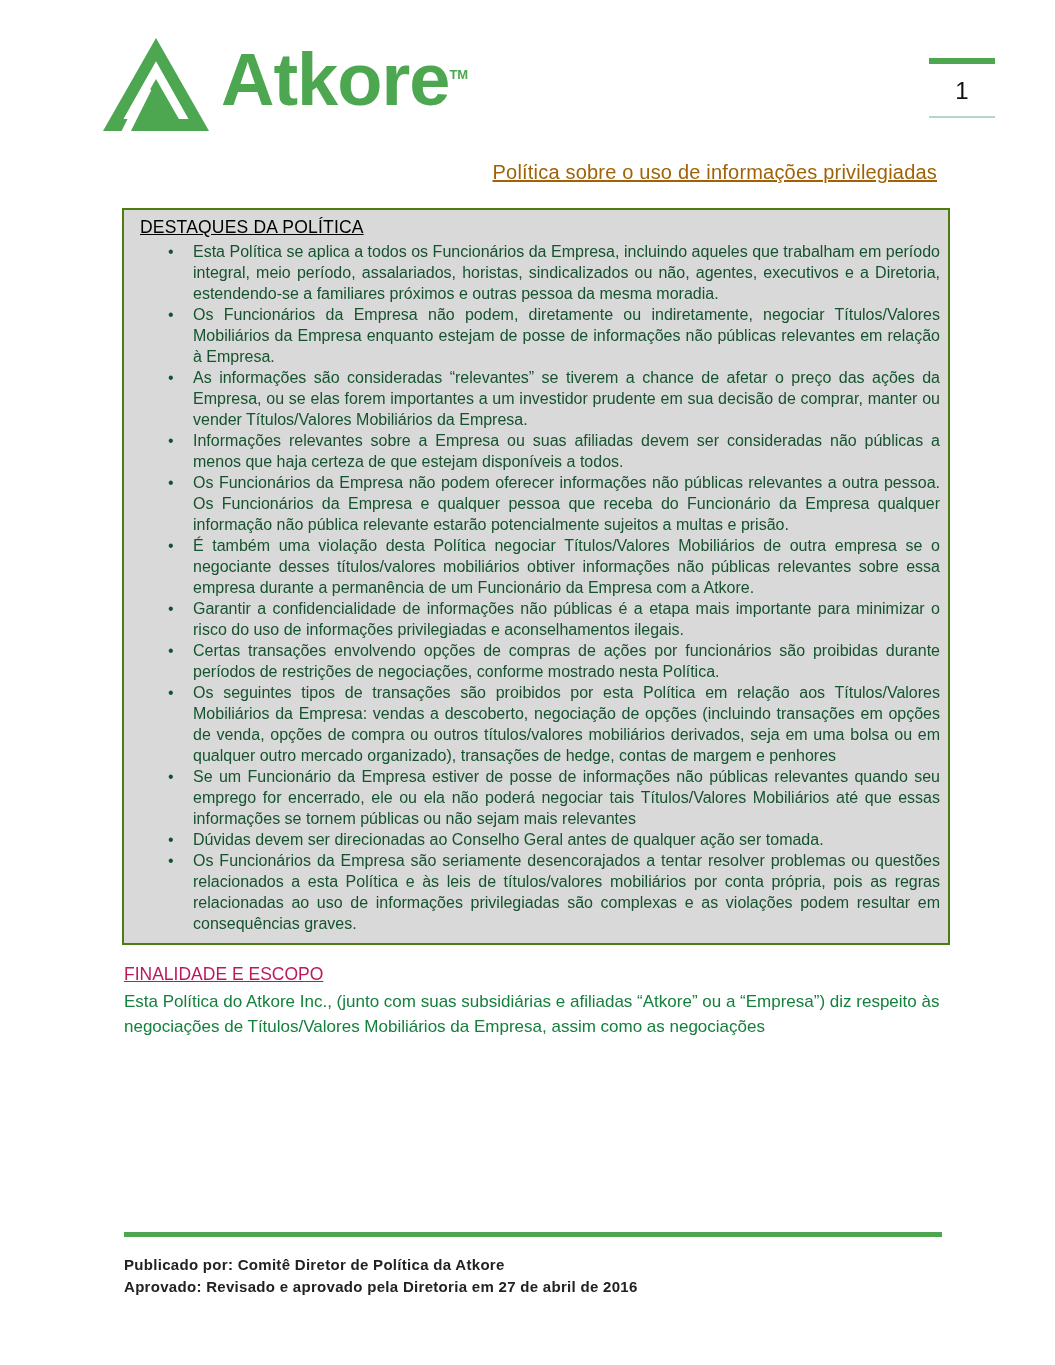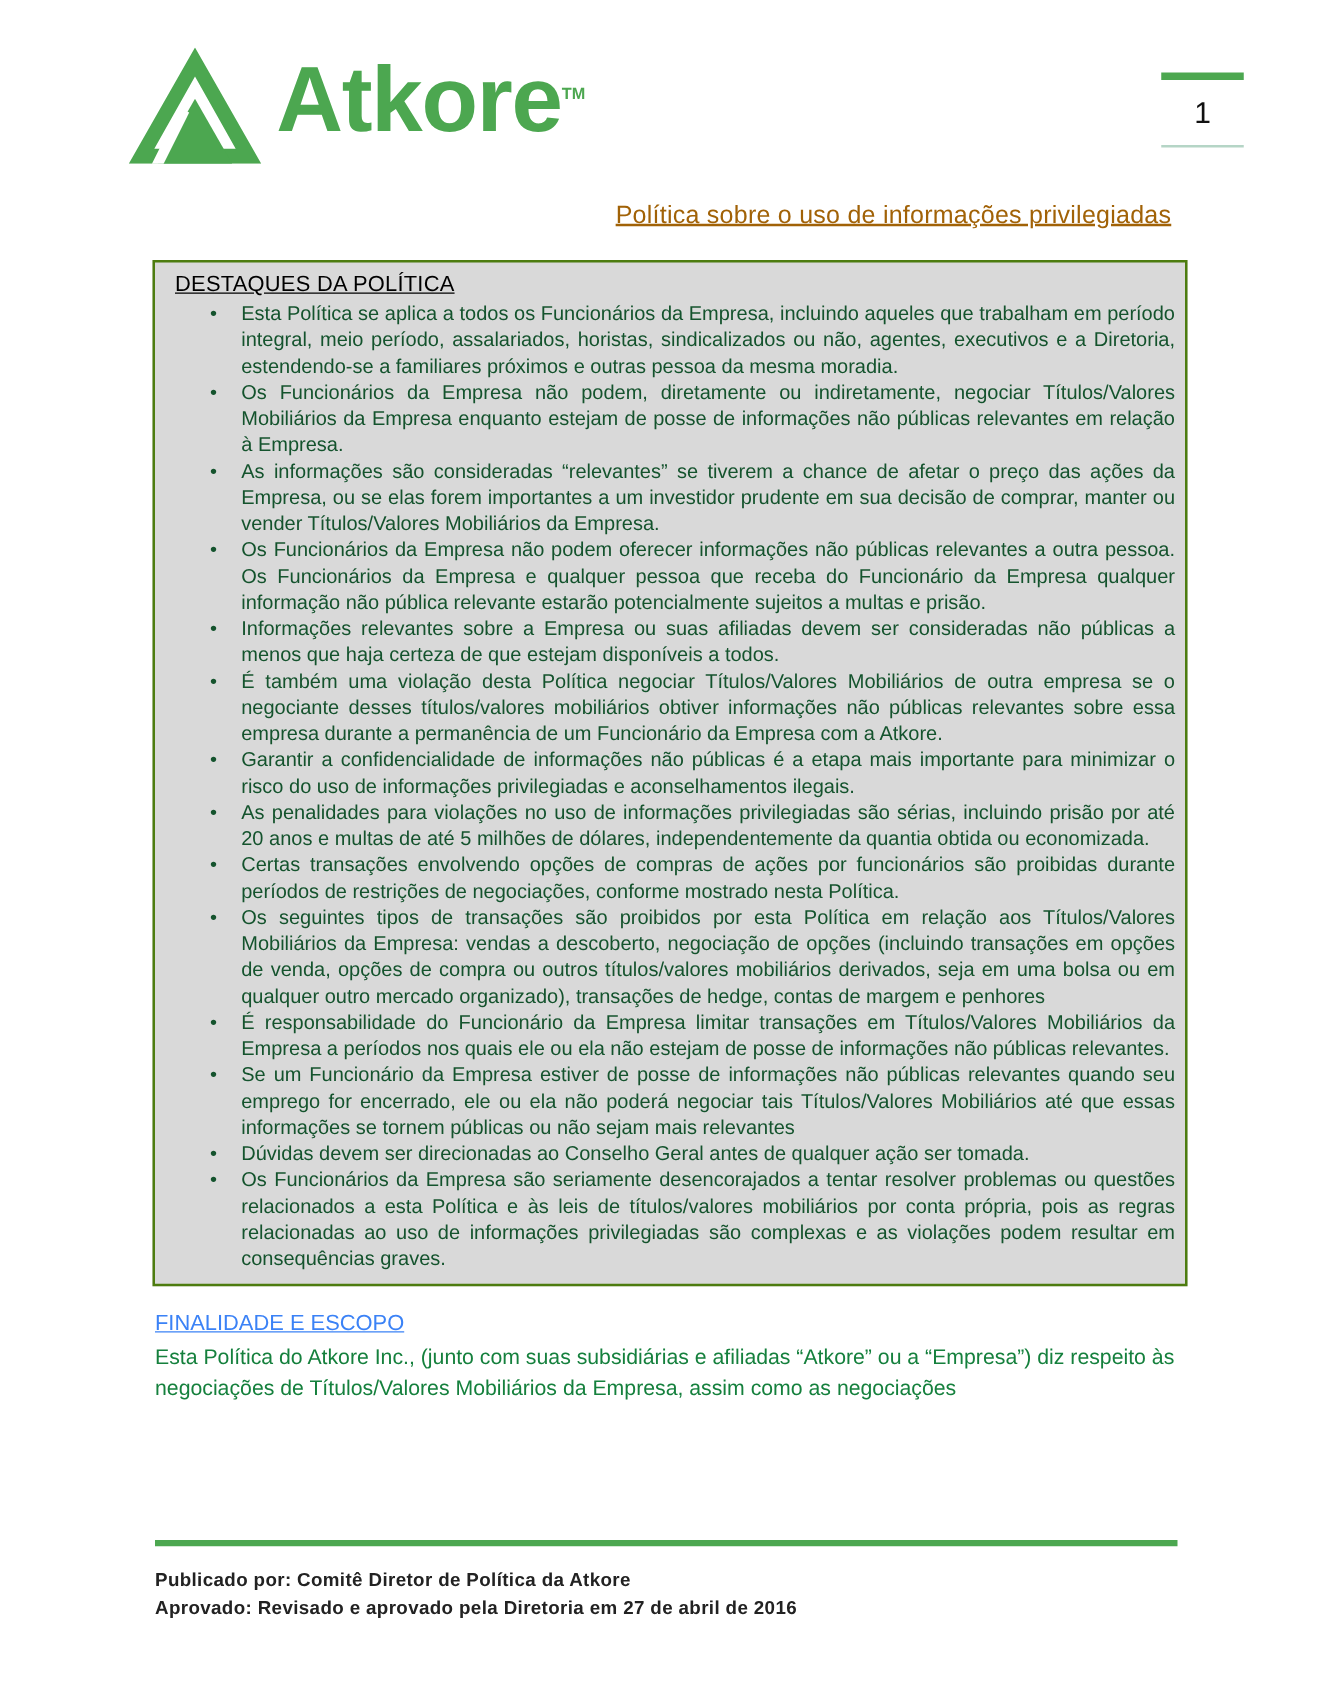--- a/index.html
+++ b/index.html
@@ -48,21 +48,21 @@
     margin:0; padding:0 0 0 53px; list-style:none;
     font-size:16px; line-height:21px; text-align:justify; color:#14532d;
   }
   ul.bullets li { position:relative; }
   ul.bullets li::before { content:"\2022"; position:absolute; left:-25px; top:0; }
 
   
   .purpose { margin:17px 112px 0 124px; }
   .purpose-heading {
     font-size:17.5px; line-height:24px; font-weight:400;
-    margin:0 0 3px 0; text-decoration:underline; color:#3b82f6;
+    margin:0 0 3px 0; text-decoration:underline; color:#be185d;
   }
   .purpose-body { margin:0; font-size:17px; line-height:25px; color:#15803d; }
 
   
   .footer { position:absolute; left:124px; top:1232px; width:818px;font-weight:bold; }
   .footer-rule { height:5px; background:#4CA750; margin:0 0 17px 0; }
   .footer-line { margin:0; font-size:15px; line-height:22px; letter-spacing:0.3px; color:#222; }
 </style>
 </head>
 <body>
@@ -89,28 +89,26 @@
   </div>
 
   <h1 class="title">Política sobre o uso de informações privilegiadas</h1>
 
   <section class="box">
     <h2 class="box-heading">DESTAQUES DA POLÍTICA</h2>
     <ul class="bullets">
         <li>Esta Política se aplica a todos os Funcionários da Empresa, incluindo aqueles que trabalham em período integral, meio período, assalariados, horistas, sindicalizados ou não, agentes, executivos e a Diretoria, estendendo-se a familiares próximos e outras pessoa da mesma moradia.</li>
         <li>Os Funcionários da Empresa não podem, diretamente ou indiretamente, negociar Títulos/Valores Mobiliários da Empresa enquanto estejam de posse de informações não públicas relevantes em relação à Empresa.</li>
         <li>As informações são consideradas “relevantes” se tiverem a chance de afetar o preço das ações da Empresa, ou se elas forem importantes a um investidor prudente em sua decisão de comprar, manter ou vender Títulos/Valores Mobiliários da Empresa.</li>
+        <li>Informações relevantes sobre a Empresa ou suas afiliadas devem ser consideradas não públicas a menos que haja certeza de que estejam disponíveis a todos.</li>
         <li>Os Funcionários da Empresa não podem oferecer informações não públicas relevantes a outra pessoa. Os Funcionários da Empresa e qualquer pessoa que receba do Funcionário da Empresa qualquer informação não pública relevante estarão potencialmente sujeitos a multas e prisão.</li>
-        <li>Informações relevantes sobre a Empresa ou suas afiliadas devem ser consideradas não públicas a menos que haja certeza de que estejam disponíveis a todos.</li>
         <li>É também uma violação desta Política negociar Títulos/Valores Mobiliários de outra empresa se o negociante desses títulos/valores mobiliários obtiver informações não públicas relevantes sobre essa empresa durante a permanência de um Funcionário da Empresa com a Atkore.</li>
         <li>Garantir a confidencialidade de informações não públicas é a etapa mais importante para minimizar o risco do uso de informações privilegiadas e aconselhamentos ilegais.</li>
-        <li>As penalidades para violações no uso de informações privilegiadas são sérias, incluindo prisão por até 20 anos e multas de até 5 milhões de dólares, independentemente da quantia obtida ou economizada.</li>
         <li>Certas transações envolvendo opções de compras de ações por funcionários são proibidas durante períodos de restrições de negociações, conforme mostrado nesta Política.</li>
         <li>Os seguintes tipos de transações são proibidos por esta Política em relação aos Títulos/Valores Mobiliários da Empresa: vendas a descoberto, negociação de opções (incluindo transações em opções de venda, opções de compra ou outros títulos/valores mobiliários derivados, seja em uma bolsa ou em qualquer outro mercado organizado), transações de hedge, contas de margem e penhores</li>
-        <li>É responsabilidade do Funcionário da Empresa limitar transações em Títulos/Valores Mobiliários da Empresa a períodos nos quais ele ou ela não estejam de posse de informações não públicas relevantes.</li>
         <li>Se um Funcionário da Empresa estiver de posse de informações não públicas relevantes quando seu emprego for encerrado, ele ou ela não poderá negociar tais Títulos/Valores Mobiliários até que essas informações se tornem públicas ou não sejam mais relevantes</li>
         <li>Dúvidas devem ser direcionadas ao Conselho Geral antes de qualquer ação ser tomada.</li>
         <li>Os Funcionários da Empresa são seriamente desencorajados a tentar resolver problemas ou questões relacionados a esta Política e às leis de títulos/valores mobiliários por conta própria, pois as regras relacionadas ao uso de informações privilegiadas são complexas e as violações podem resultar em consequências graves.</li>
       </ul>
   </section>
 
   <section class="purpose">
     <h2 class="purpose-heading">FINALIDADE E ESCOPO</h2>
     <p class="purpose-body">Esta Política do Atkore Inc., (junto com suas subsidiárias e afiliadas “Atkore” ou a “Empresa”) diz respeito às negociações de Títulos/Valores Mobiliários da Empresa, assim como as negociações</p>
   </section>

